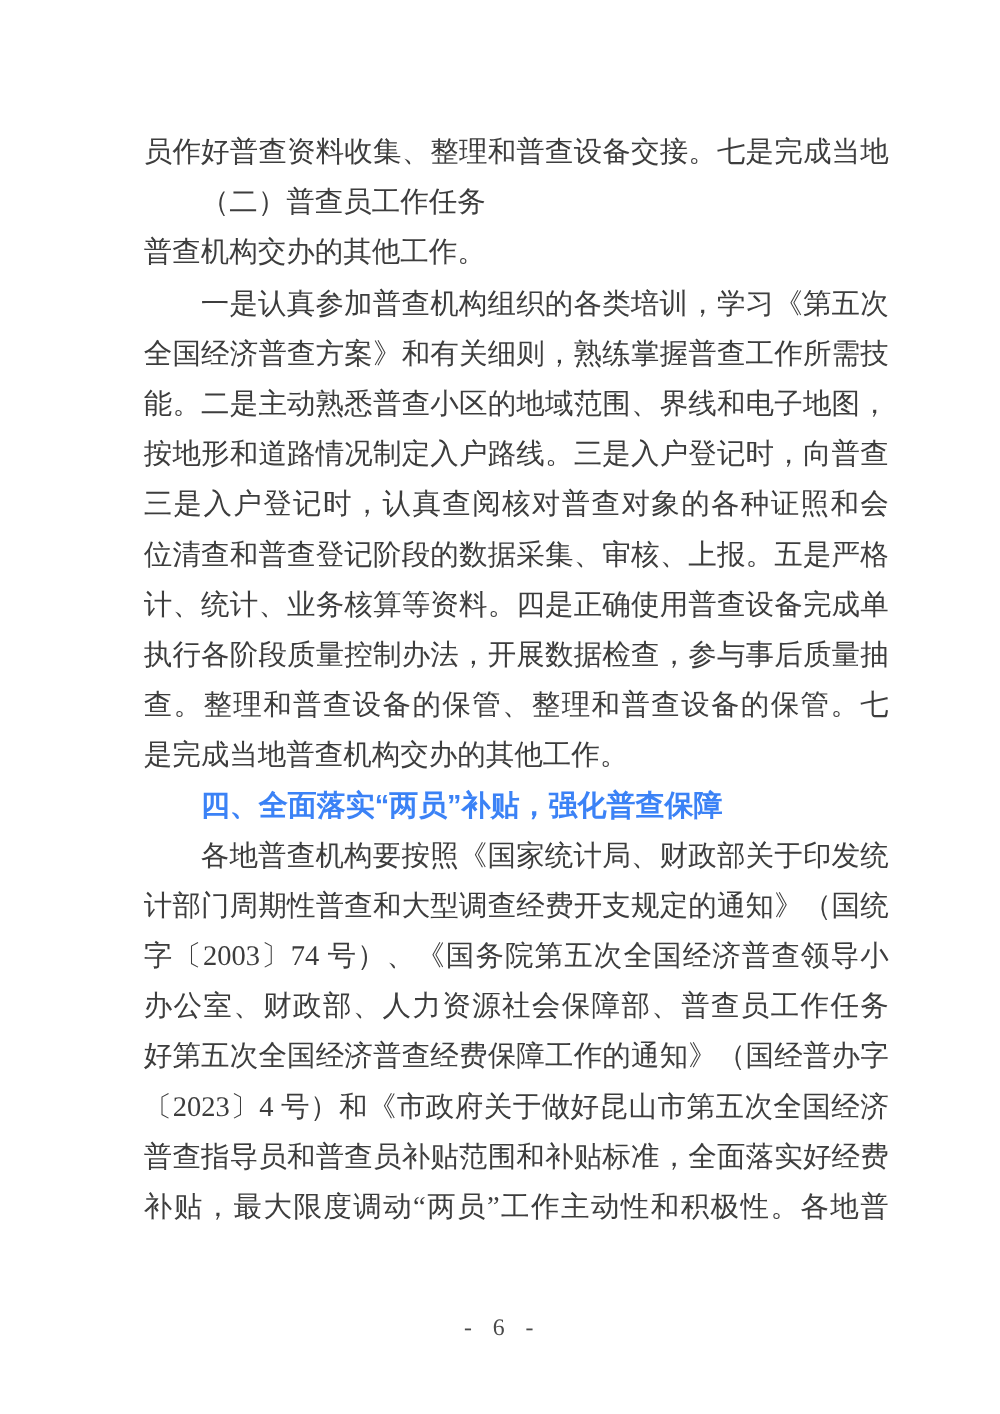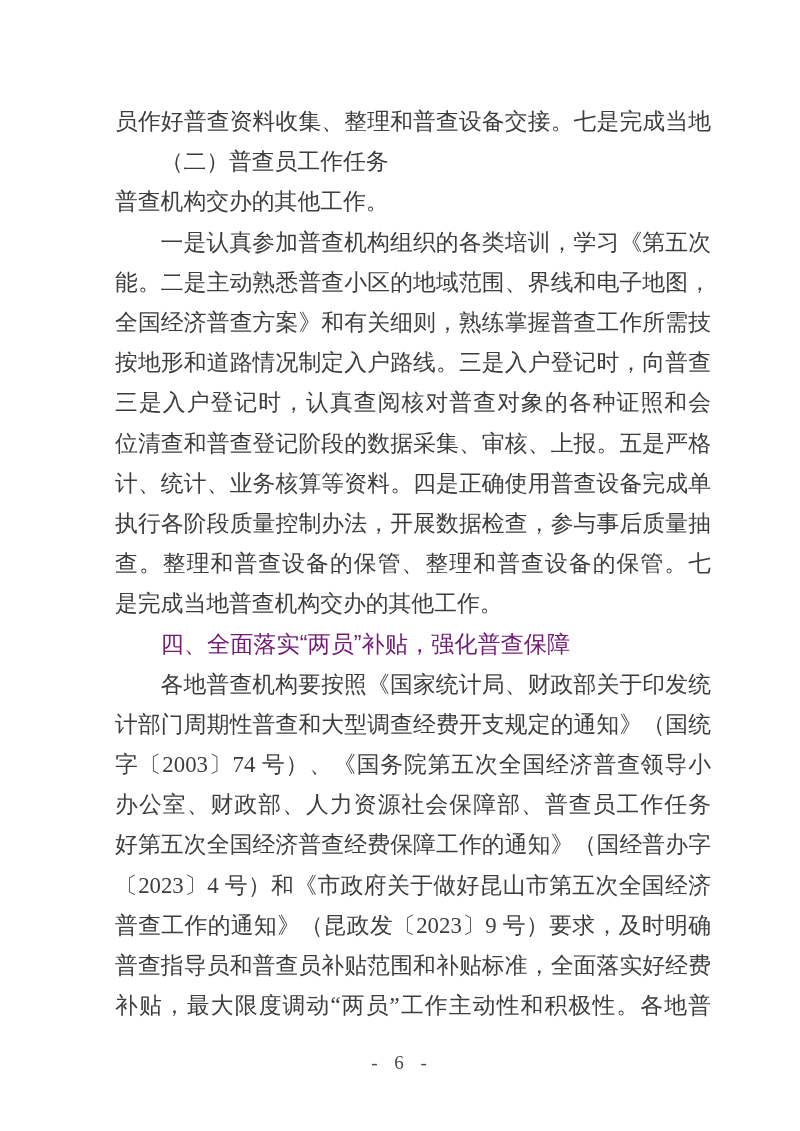--- a/index.html
+++ b/index.html
@@ -31,22 +31,22 @@
   }
   .line.fill {
     text-align: justify;
     text-align-last: justify;
   }
   .line.indent {
     padding-left: 45.6px;
   }
   .line.heading {
     font-family: "Liberation Sans", "DejaVu Sans", sans-serif;
-    font-weight: 400;
-    color: #701a75;
+    font-weight: 700;
+    color: #3b82f6;
     font-size: 23.2px;
   }
   .page-footer {
     position: absolute;
     left: 0;
     top: 1049px;
     width: 800px;
     height: 28px;
     line-height: 28px;
     text-align: center;
@@ -58,36 +58,35 @@
 </style>
 </head>
 <body>
 
 <div class="page">
   <div class="doc-body" id="doc-body">
       <div class="line fill">员作好普查资料收集、整理和普查设备交接。七是完成当地</div>
       <div class="line indent">（二）普查员工作任务</div>
       <div class="line">普查机构交办的其他工作。</div>
       <div class="line fill indent">一是认真参加普查机构组织的各类培训，学习《第五次</div>
+      <div class="line fill">全国经济普查方案》和有关细则，熟练掌握普查工作所需技</div>
       <div class="line fill">能。二是主动熟悉普查小区的地域范围、界线和电子地图，</div>
-      <div class="line fill">全国经济普查方案》和有关细则，熟练掌握普查工作所需技</div>
       <div class="line fill">按地形和道路情况制定入户路线。三是入户登记时，向普查</div>
       <div class="line fill">三是入户登记时，认真查阅核对普查对象的各种证照和会</div>
       <div class="line fill">位清查和普查登记阶段的数据采集、审核、上报。五是严格</div>
       <div class="line fill">计、统计、业务核算等资料。四是正确使用普查设备完成单</div>
       <div class="line fill">执行各阶段质量控制办法，开展数据检查，参与事后质量抽</div>
       <div class="line fill">查。整理和普查设备的保管、整理和普查设备的保管。七</div>
       <div class="line">是完成当地普查机构交办的其他工作。</div>
       <div class="line indent heading">四、全面落实“两员”补贴，强化普查保障</div>
       <div class="line fill indent">各地普查机构要按照《国家统计局、财政部关于印发统</div>
       <div class="line fill">计部门周期性普查和大型调查经费开支规定的通知》（国统</div>
       <div class="line fill">字〔2003〕74 号）、《国务院第五次全国经济普查领导小组</div>
       <div class="line fill">办公室、财政部、人力资源社会保障部、普查员工作任务</div>
       <div class="line fill">好第五次全国经济普查经费保障工作的通知》（国经普办字</div>
       <div class="line fill">〔2023〕4 号）和《市政府关于做好昆山市第五次全国经济</div>
-      <div class="line fill">普查工作的通知》（昆政发〔2023〕9 号）要求，及时明确</div>
       <div class="line fill">普查指导员和普查员补贴范围和补贴标准，全面落实好经费</div>
       <div class="line fill">补贴，最大限度调动“两员”工作主动性和积极性。各地普</div>
     </div>
   <div class="page-footer">
     <span>- 6 -</span>
   </div>
 </div>
 
 </body></html>

